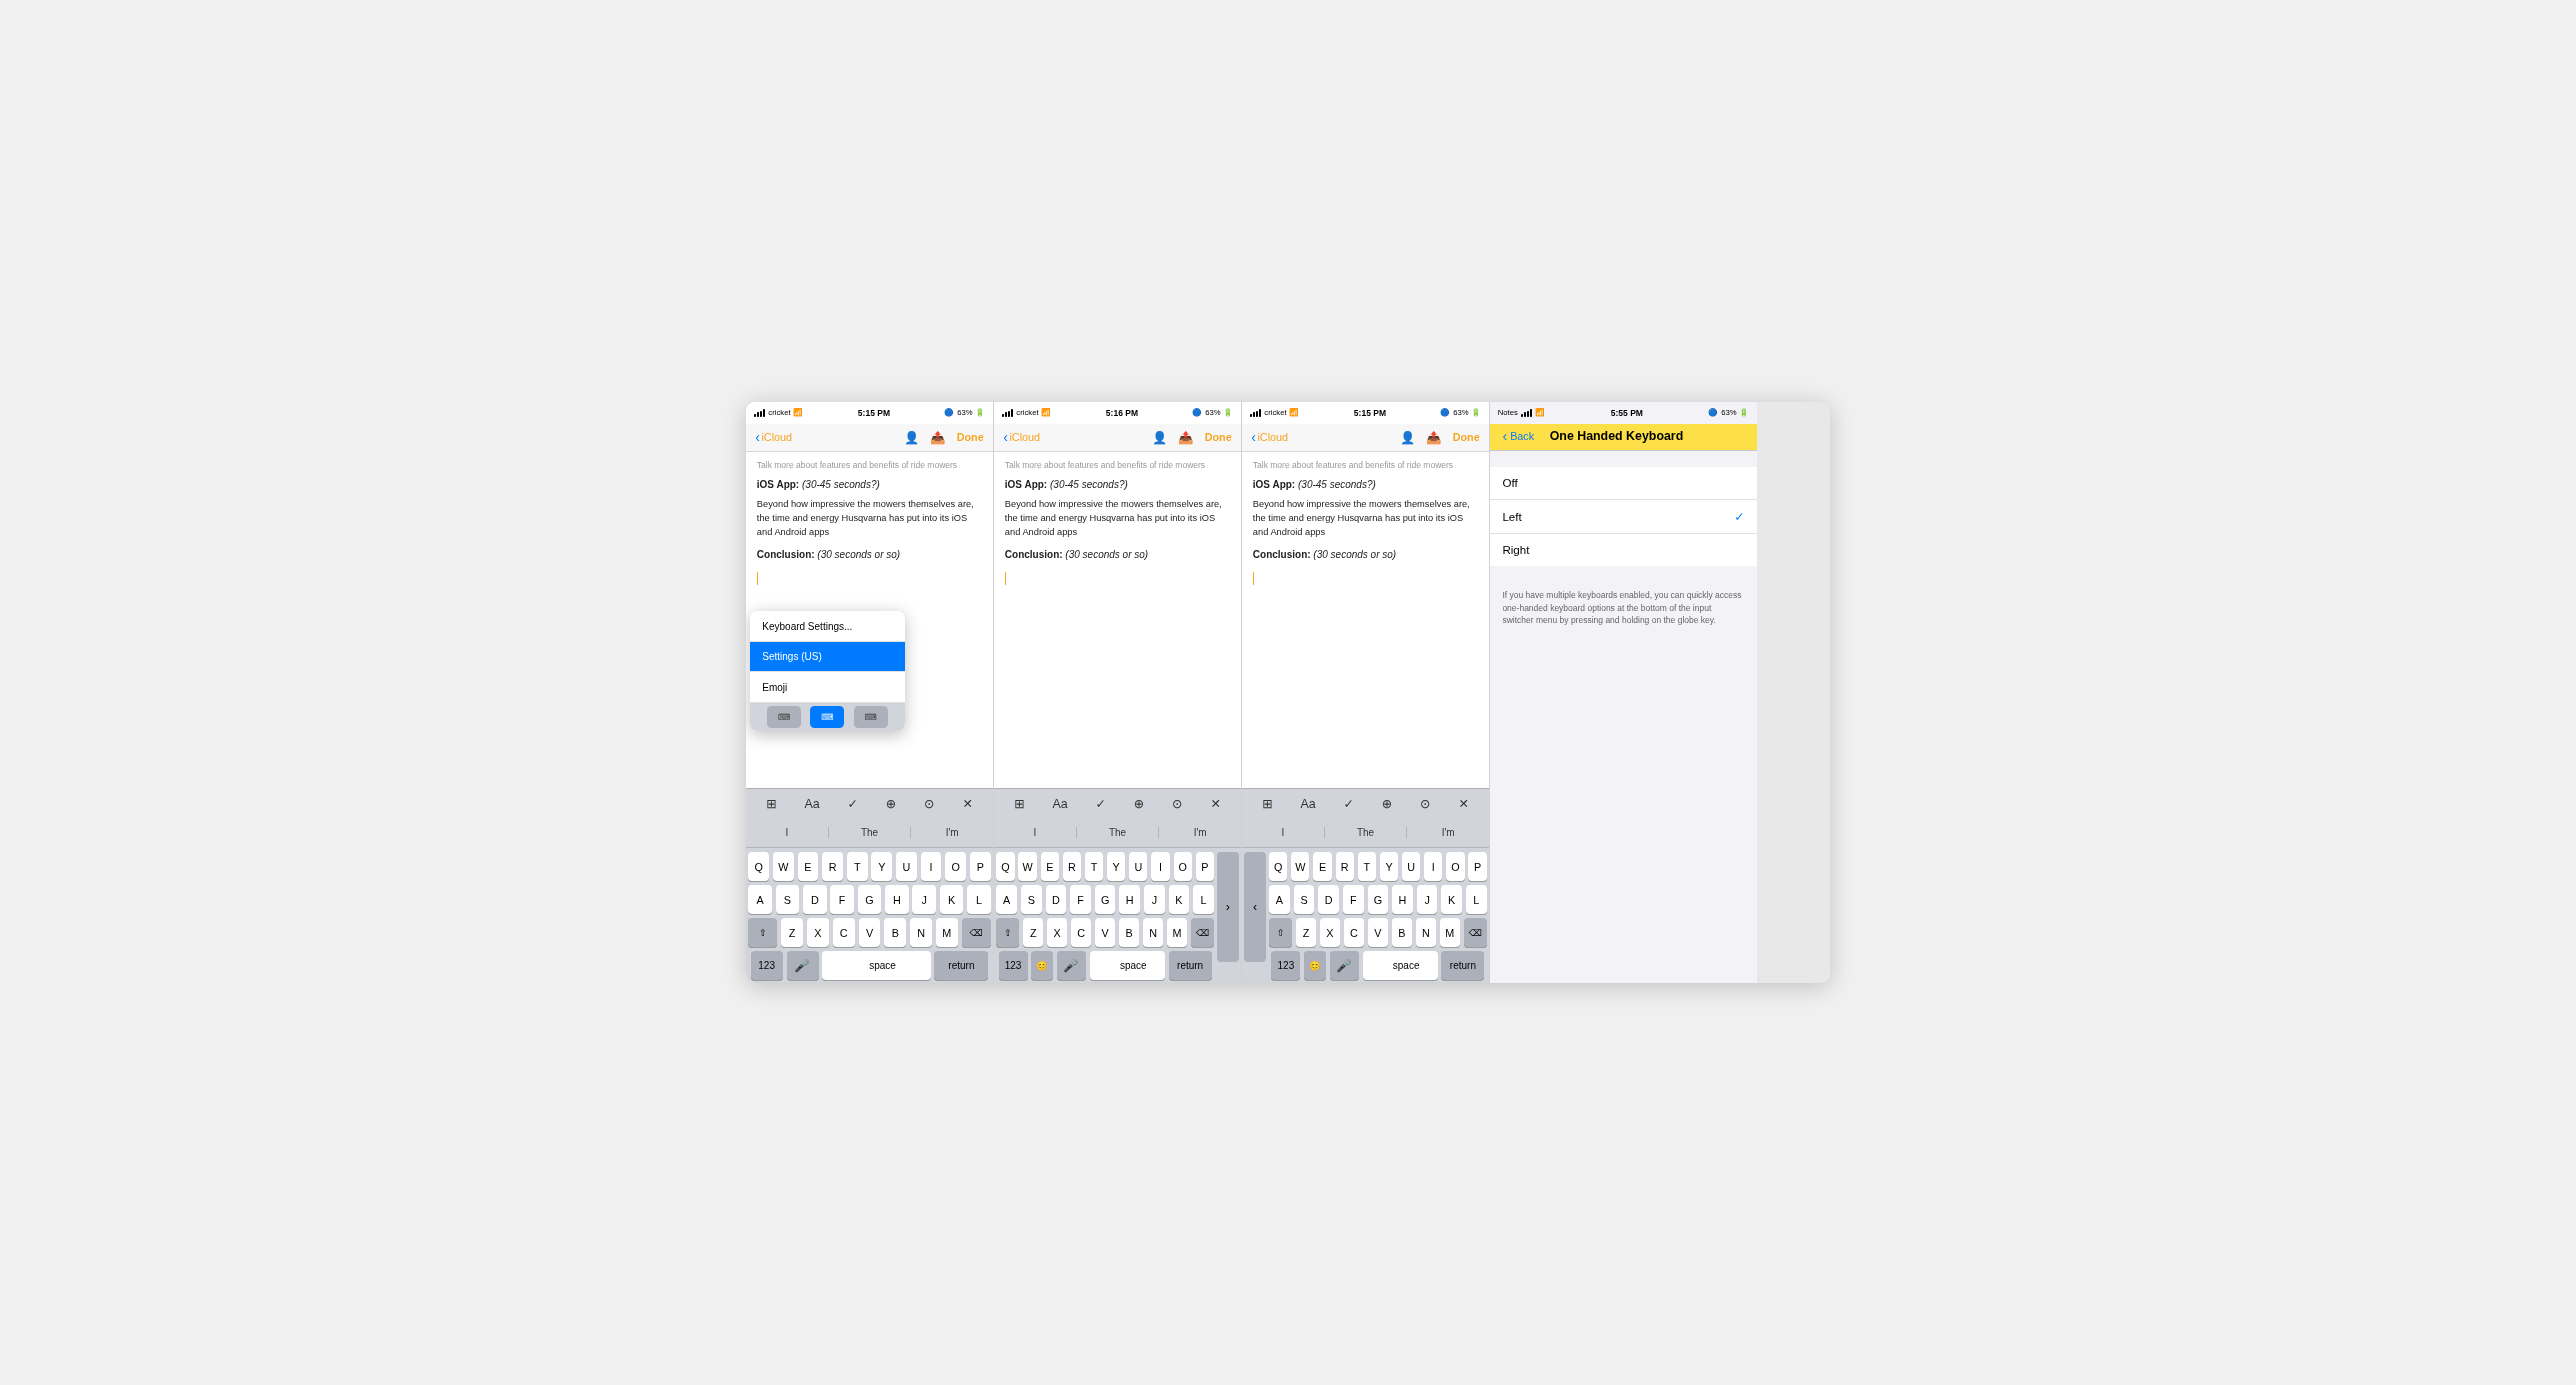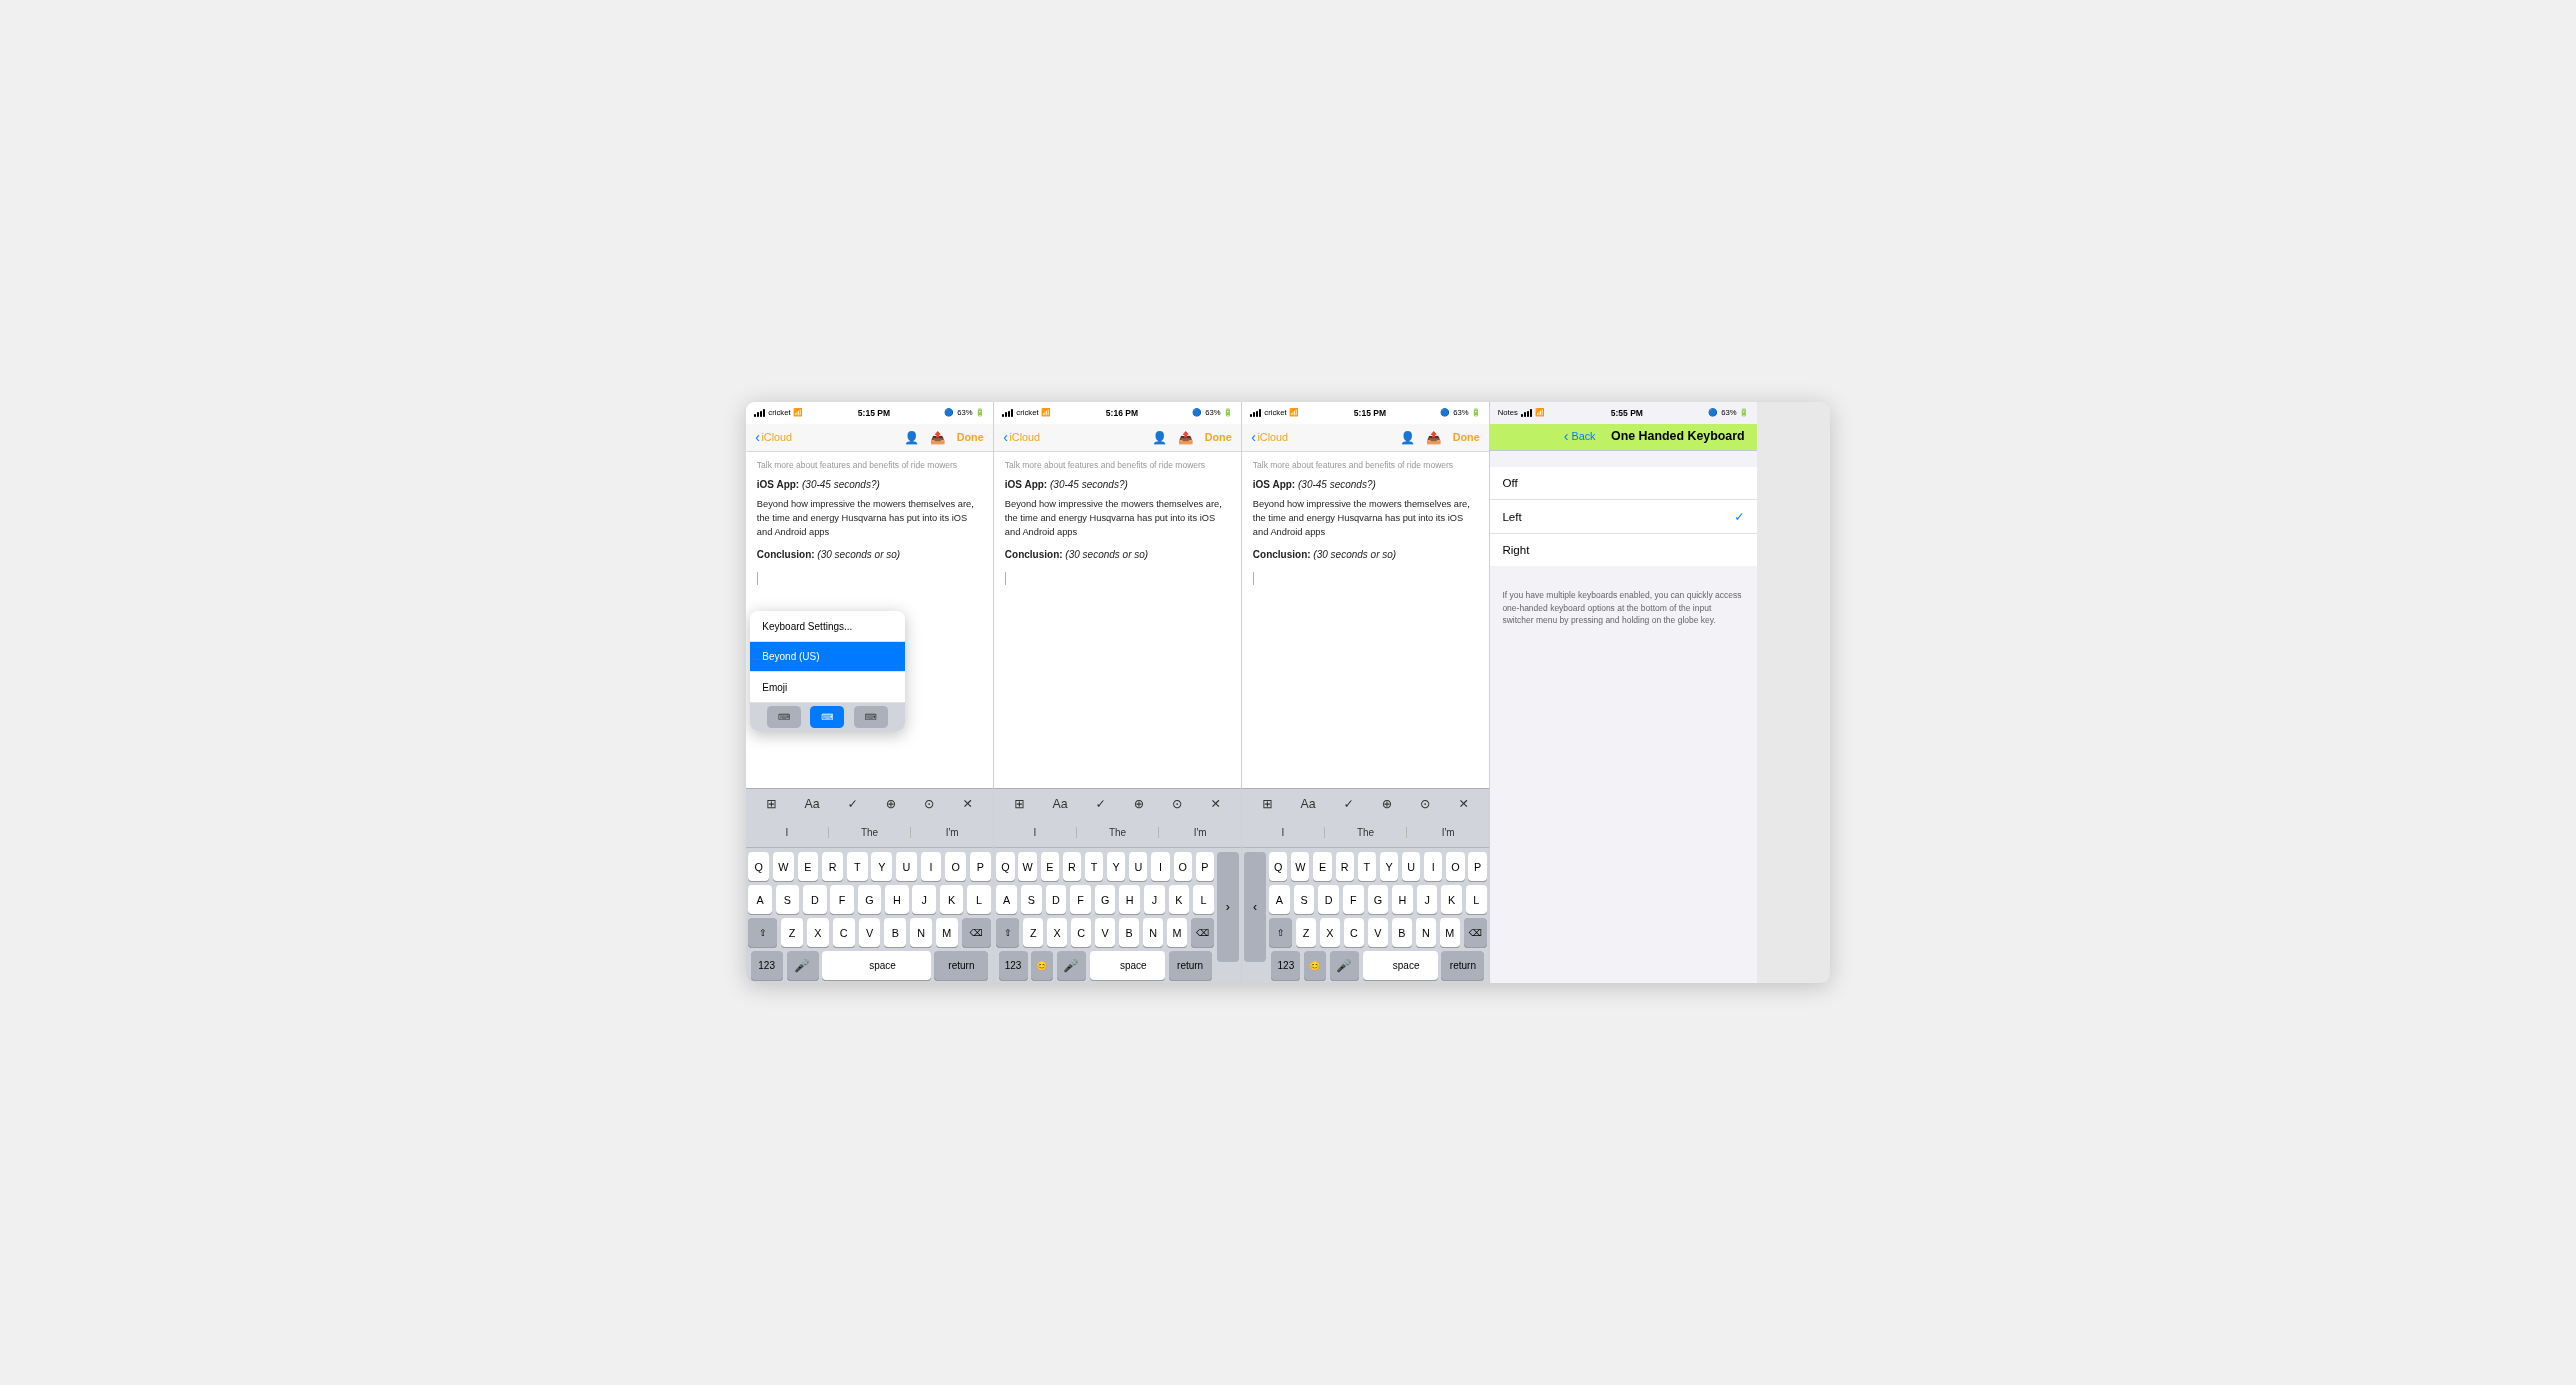--- a/index.html
+++ b/index.html
@@ -241,26 +241,25 @@
 
     
     .settings-panel {
       width: 267px;
       height: 581px;
       background: #f2f2f7;
       display: flex;
       flex-direction: column;
     }
     .settings-header {
-      background: #bef264;
+      background: #fde047;
       padding: 4.6px 12.4px 6.2px;
       border-bottom: 0.8px solid #c6c6cb;
       display: flex;
       align-items: center;
-      justify-content: flex-end;
     }
     .settings-back {
       color: #007aff;
       font-size: 10.8px;
       display: flex;
       align-items: center;
       gap: 3.1px;
     }
     .settings-title { font-size: 12.4px; font-weight: 600; margin-left: 15.5px; }
     .settings-content { flex: 1; padding: 15.5px 0 0; }
@@ -390,21 +389,21 @@
       <div class="bottom-row">
         <div class="key key-special key-numbers">123</div>
         <div class="key key-special key-mic">🎤</div>
         <div class="key key-space">space</div>
         <div class="key key-return">return</div>
       </div>
     </div>
 
     <div class="popup-menu">
       <div class="popup-item">Keyboard Settings...</div>
-      <div class="popup-item active">Beyond (US)</div>
+      <div class="popup-item active">Settings (US)</div>
       <div class="popup-item">Emoji</div>
       <div style="height:28px;background:#d1d5db;display:flex;align-items:center;justify-content:center;gap:9.3px;">
         <div class="kb-selector-btn unselected">⌨</div>
         <div class="kb-selector-btn selected">⌨</div>
         <div class="kb-selector-btn unselected">⌨</div>
       </div>
     </div>
   </div>
 
   <div class="phone-panel">

